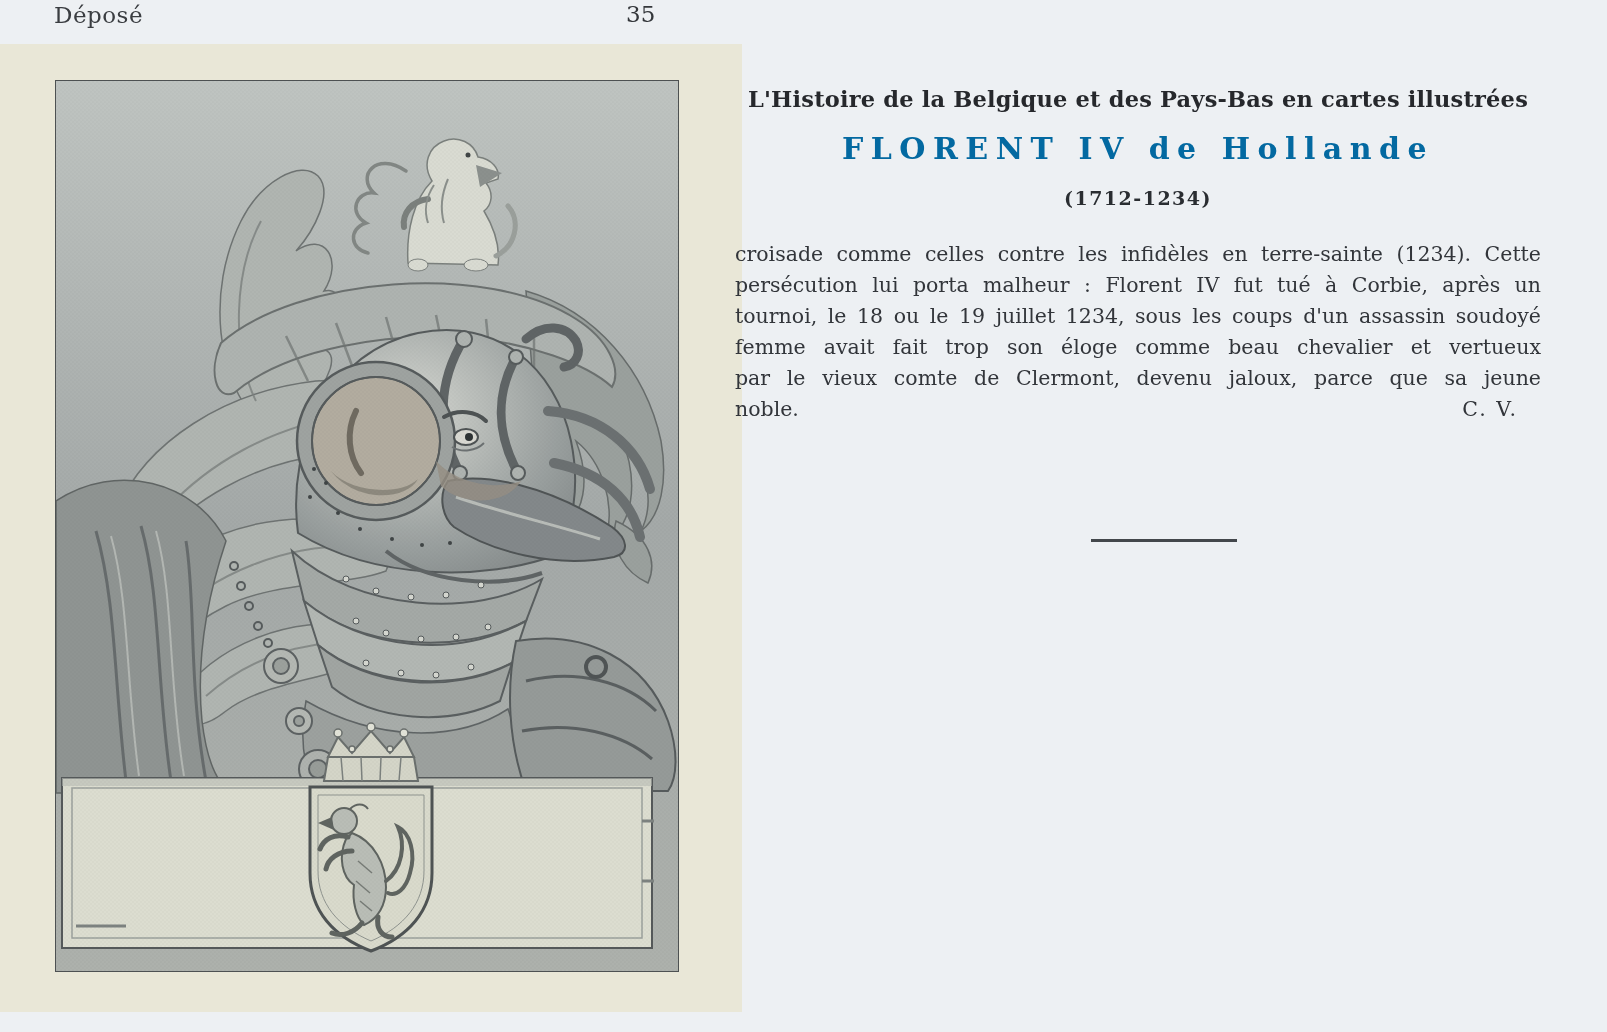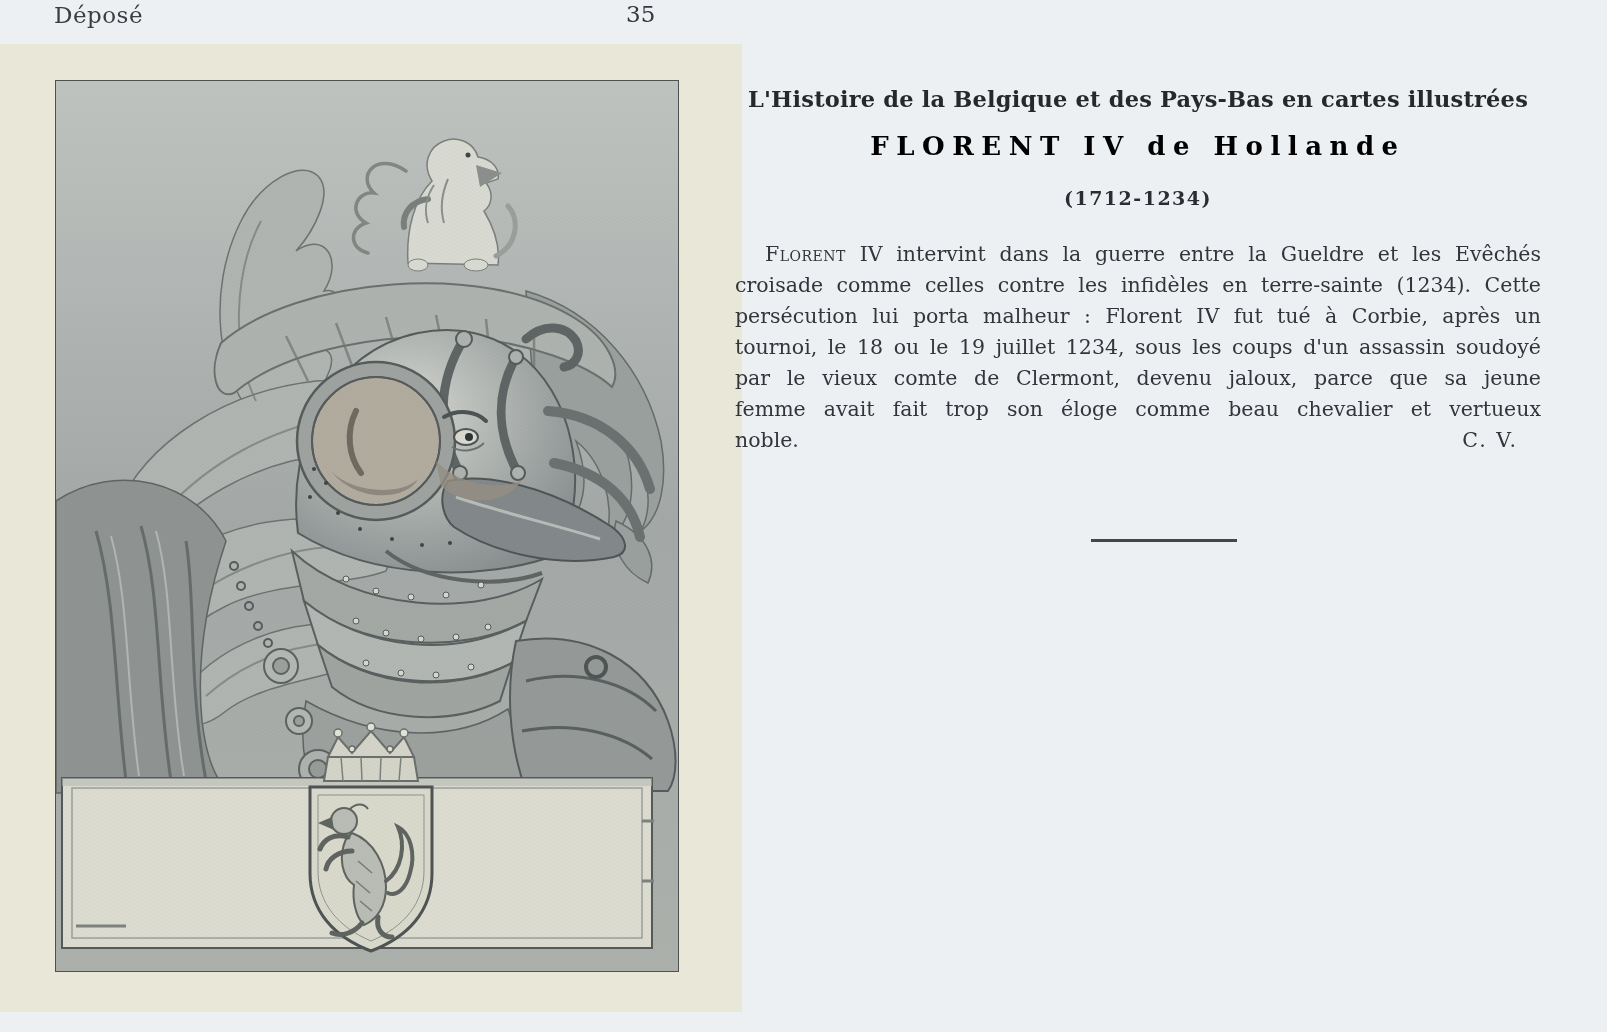--- a/index.html
+++ b/index.html
@@ -11,21 +11,21 @@
   .page-num{position:absolute;left:626px;top:1px;font-size:23px;color:#34373b;}
 
   
   .card-left{position:absolute;left:0;top:44px;width:742px;height:968px;background:#e9e7d7;}
   .portrait-frame{position:absolute;left:55px;top:36px;width:622px;height:890px;border:1.5px solid #4d5152;background:#a9aeac;box-sizing:content-box;}
   .portrait-frame svg{display:block;}
 
   
   .text-col{position:absolute;left:735px;top:0;width:806px;height:1032px;color:#2c2f33;margin-top:20px;}
   .series-title{position:absolute;top:66px;left:0;width:100%;text-align:center;font-size:22.5px;font-weight:bold;letter-spacing:.2px;color:#26282c;}
-  .main-title{position:absolute;top:111px;left:0;width:100%;text-align:center;font-size:26px;font-weight:bold;letter-spacing:7.5px;color:#000000;white-space:nowrap;}
+  .main-title{position:absolute;top:111px;left:0;width:100%;text-align:center;font-size:30px;font-weight:bold;letter-spacing:7.5px;color:#0369a1;white-space:nowrap;}
   .dates{position:absolute;top:167px;left:0;width:100%;text-align:center;font-size:19px;font-weight:bold;letter-spacing:1.5px;color:#2a2d31;}
 
   .paragraph{position:absolute;top:219px;left:0;width:806px;font-size:20.5px;line-height:31px;color:#32353a;}
   .pline{text-align:justify;text-align-last:justify;white-space:normal;}
   .pline.indent{text-indent:30px;}
   .sc{font-variant:small-caps;letter-spacing:.5px;}
   .pline-last{display:flex;justify-content:space-between;align-items:baseline;gap:40px;}
   .initials{padding-right:23px;letter-spacing:2px;}
   .divider{position:absolute;top:519px;left:356px;width:146px;height:3px;background:#43474b;}
 </style>
@@ -264,26 +264,25 @@
       </svg>
     </div>
   </div>
 
   <div class="text-col">
     <div class="series-title">L'Histoire de la Belgique et des Pays-Bas en cartes illustrées</div>
     <div class="main-title">FLORENT IV de Hollande</div>
     <div class="dates">(1712-1234)</div>
 
     <div class="paragraph">
-      <div class="pline indent"><span class="sc">Florent</span><span> IV intervint dans la guerre entre la Gueldre et les Evêchés</span></div>
       <div class="pline">croisade comme celles contre les infidèles en terre-sainte (1234). Cette</div>
       <div class="pline">persécution lui porta malheur : Florent IV fut tué à Corbie, après un</div>
       <div class="pline">tournoi, le 18 ou le 19 juillet 1234, sous les coups d'un assassin soudoyé</div>
+      <div class="pline">femme avait fait trop son éloge comme beau chevalier et vertueux</div>
       <div class="pline">par le vieux comte de Clermont, devenu jaloux, parce que sa jeune</div>
-      <div class="pline">femme avait fait trop son éloge comme beau chevalier et vertueux</div>
       <div class="pline-last">
         <span>noble.</span>
         <span class="initials">C. V.</span>
       </div>
     </div>
 
     <div class="divider"></div>
   </div>
 
 </div>

